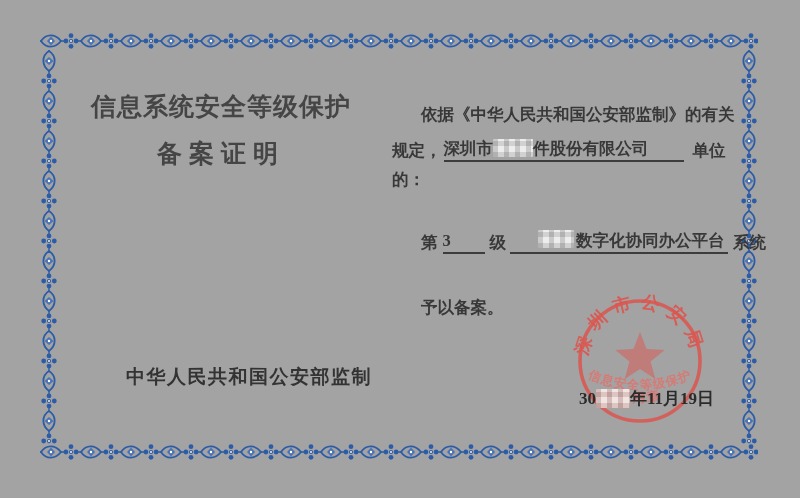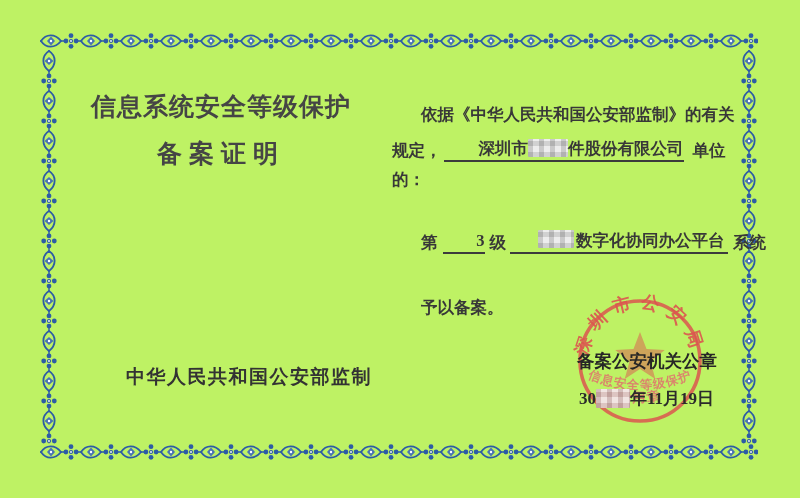--- a/index.html
+++ b/index.html
@@ -1,36 +1,36 @@
 <!DOCTYPE html>
 <html><head>
 <meta charset="utf-8">
 <style>
   html,body{margin:0;padding:0;background:#ffffff;}
   .page{
-    position:relative;width:800px;height:498px;background:#bef264;overflow:hidden;
+    position:relative;width:800px;height:498px;background:#a3a3a3;overflow:hidden;
     font-family:"Liberation Serif","DejaVu Serif",serif;color:#3a3a3a;
   }
   
   .strip{position:absolute;display:block;}
   .strip.v{transform-origin:0 0;transform:rotate(90deg);}
   
   .title-block{position:absolute;left:60px;top:0;width:322px;text-align:center;}
   .title-l1{position:absolute;left:0;top:90px;width:322px;font-size:25px;font-weight:600;
             letter-spacing:1px;color:#454545;white-space:nowrap;}
   .title-l2{position:absolute;left:0;top:137px;width:322px;font-size:25px;font-weight:600;
             letter-spacing:7px;color:#454545;white-space:nowrap;}
   
   .line{position:absolute;white-space:nowrap;font-weight:700;font-size:16.5px;color:#383838;}
   .l-intro1{left:421px;top:104px;}
   .l-intro2{left:392px;top:139px;}
   .l-de{left:392px;top:169px;}
   .l-grade{left:421px;top:230px;}
   .l-filing{left:421px;top:297px;}
-  .u{display:inline-block;border-bottom:2px solid #3c3c3c;text-align:right;
+  .u{display:inline-block;border-bottom:2px solid #3c3c3c;text-align:left;
      vertical-align:bottom;padding-bottom:1px;line-height:20px;}
   .u-company{width:240px;margin-left:2px;}
   .unit-label{margin-left:9px;}
   .u-grade{width:42px;margin:0 5px;}
   .u-system{width:190px;margin-left:4px;text-align:left;padding-left:28px;}
   .sys-suffix{margin-left:5px;}
   
   .px{display:inline-block;vertical-align:-3px;border-radius:1px;
       background-image:
         repeating-linear-gradient(90deg,rgba(120,120,120,.28) 0 5px,rgba(255,255,255,.18) 5px 11px),
@@ -170,16 +170,15 @@
     <circle cx="75" cy="75" r="60" fill="none" stroke="#dc564f" stroke-width="3.6" opacity="0.85"></circle>
     <path id="arcTop" d="M 30.5,101 A 52,52 0 1 1 119.5,101" fill="none"></path>
     <path id="arcMid" d="M 25,93 Q 75,113 125,93" fill="none"></path>
     <path id="arcBot" d="M 46,111 Q 75,121 104,111" fill="none"></path>
     <path d="M75,46 L81.5,63.1 L99.7,64 L85.5,75.4 L90.3,93 L75,83 L59.7,93 L64.5,75.4 L50.3,64 L68.5,63.1 Z" fill="#dc564f" opacity="0.5"></path>
     <text class="seal-ring-text"><textPath href="#arcTop" startOffset="50%" text-anchor="middle">深圳市公安局</textPath></text>
     <text class="seal-mid-text"><textPath href="#arcMid" startOffset="50%" text-anchor="middle">信息安全等级保护</textPath></text>
     <text class="seal-bot-text"><textPath href="#arcBot" startOffset="50%" text-anchor="middle">专用章</textPath></text>
   </svg>
 
-  <div class="stamp-caption">备案公安机关公章</div>
   <div class="date-line"><span>30</span><span class="px px-date"></span><span>年11月19日</span></div>
 
 </div>
 
 </body></html>

